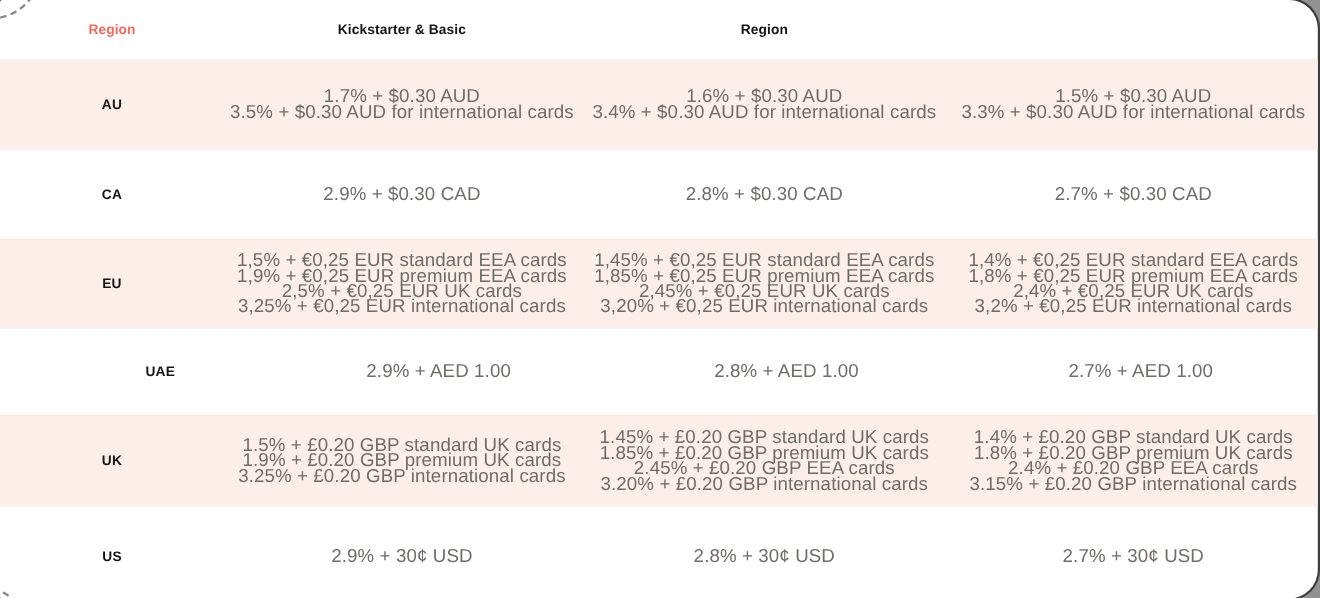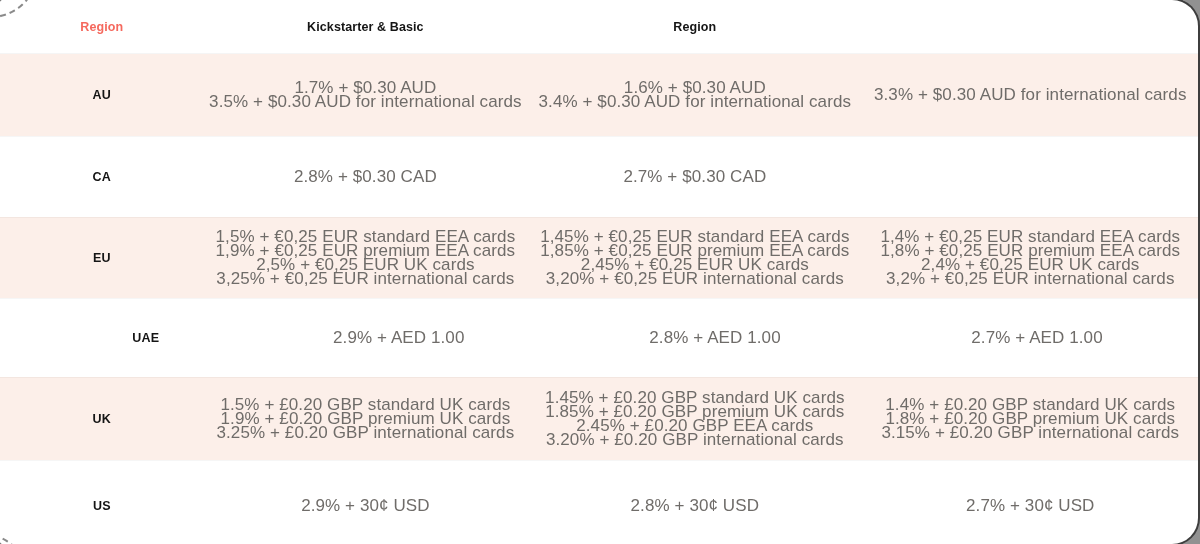--- a/index.html
+++ b/index.html
@@ -81,25 +81,29 @@
     <div class="cell region">AU</div>
     <div class="cell plan">
             <div class="fee-line">1.7% + $0.30 AUD</div>
             <div class="fee-line">3.5% + $0.30 AUD for international cards</div>
           </div>
     <div class="cell plan">
             <div class="fee-line">1.6% + $0.30 AUD</div>
             <div class="fee-line">3.4% + $0.30 AUD for international cards</div>
           </div>
     <div class="cell plan">
+            <div class="fee-line">1.5% + $0.30 AUD</div>
             <div class="fee-line">3.3% + $0.30 AUD for international cards</div>
           </div>
   </div>
         <div class="row grid-cols">
     <div class="cell region">CA</div>
+    <div class="cell plan">
+            <div class="fee-line">2.9% + $0.30 CAD</div>
+          </div>
     <div class="cell plan">
             <div class="fee-line">2.8% + $0.30 CAD</div>
           </div>
     <div class="cell plan">
             <div class="fee-line">2.7% + $0.30 CAD</div>
           </div>
   </div>
         <div class="row grid-cols hl">
     <div class="cell region">EU</div>
     <div class="cell plan">
@@ -142,20 +146,21 @@
           </div>
     <div class="cell plan">
             <div class="fee-line">1.45% + £0.20 GBP standard UK cards</div>
             <div class="fee-line">1.85% + £0.20 GBP premium UK cards</div>
             <div class="fee-line">2.45% + £0.20 GBP EEA cards</div>
             <div class="fee-line">3.20% + £0.20 GBP international cards</div>
           </div>
     <div class="cell plan">
             <div class="fee-line">1.4% + £0.20 GBP standard UK cards</div>
             <div class="fee-line">1.8% + £0.20 GBP premium UK cards</div>
+            <div class="fee-line">2.4% + £0.20 GBP EEA cards</div>
             <div class="fee-line">3.15% + £0.20 GBP international cards</div>
           </div>
   </div>
         <div class="row grid-cols">
     <div class="cell region">US</div>
     <div class="cell plan">
             <div class="fee-line">2.9% + 30¢ USD</div>
           </div>
     <div class="cell plan">
             <div class="fee-line">2.8% + 30¢ USD</div>

